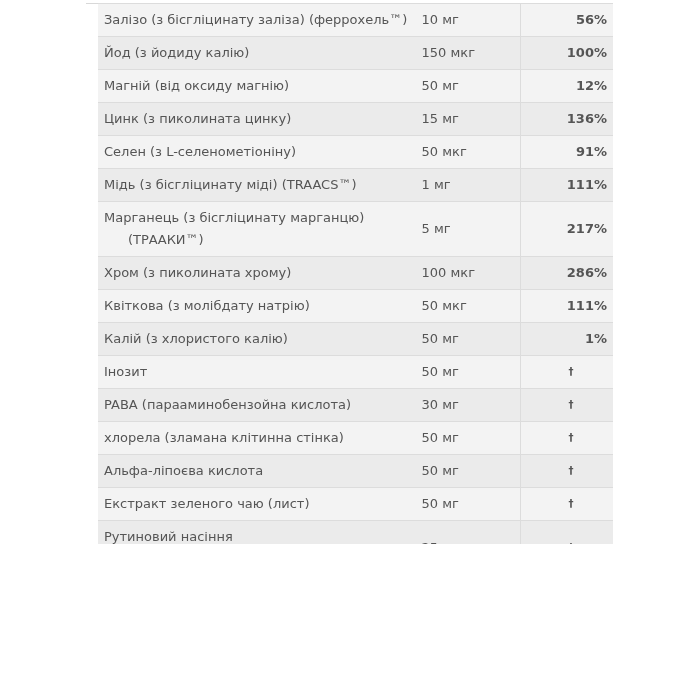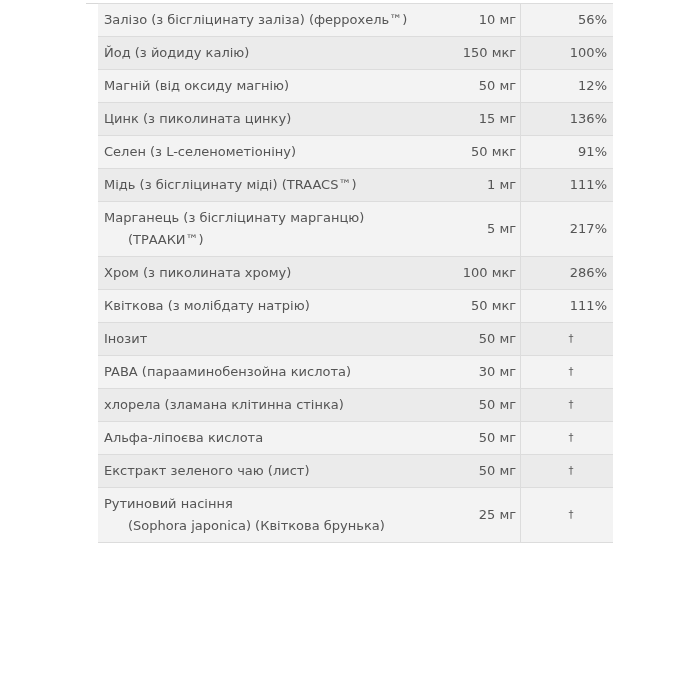--- a/index.html
+++ b/index.html
@@ -47,27 +47,28 @@
       padding: 5px 8px 5px 6px;
       text-align: left;
     }
     td.name .sub {
       display: block;
       padding-left: 24px;
     }
     td.amount {
       width: 104px;
       padding: 5px 4px;
-      text-align: right;
+      text-align: left;
       border-right: 1px solid #dcdcdc;
     }
     td.dv {
       width: 78px;
       padding: 5px 6px 5px 4px;
       text-align: right;
+      font-weight: bold;
     }
     td.dv.dagger {
       text-align: center;
       padding-left: 14px;
       font-size: 10px;
     }
   </style>
 </head>
 <body>
 
@@ -114,20 +115,25 @@
         <td class="name"><span>Хром (з пиколината хрому)</span></td>
         <td class="amount">100 мкг</td>
         <td class="dv">286%</td>
       </tr>
       <tr>
         <td class="name"><span>Квіткова (з молібдату натрію)</span></td>
         <td class="amount">50 мкг</td>
         <td class="dv">111%</td>
       </tr>
       <tr>
+        <td class="name"><span>Калій (з хлористого калію)</span></td>
+        <td class="amount">50 мг</td>
+        <td class="dv">1%</td>
+      </tr>
+      <tr>
         <td class="name"><span>Інозит</span></td>
         <td class="amount">50 мг</td>
         <td class="dv dagger">†</td>
       </tr>
       <tr>
         <td class="name"><span>PABA (парааминобензойна кислота)</span></td>
         <td class="amount">30 мг</td>
         <td class="dv dagger">†</td>
       </tr>
       <tr>

